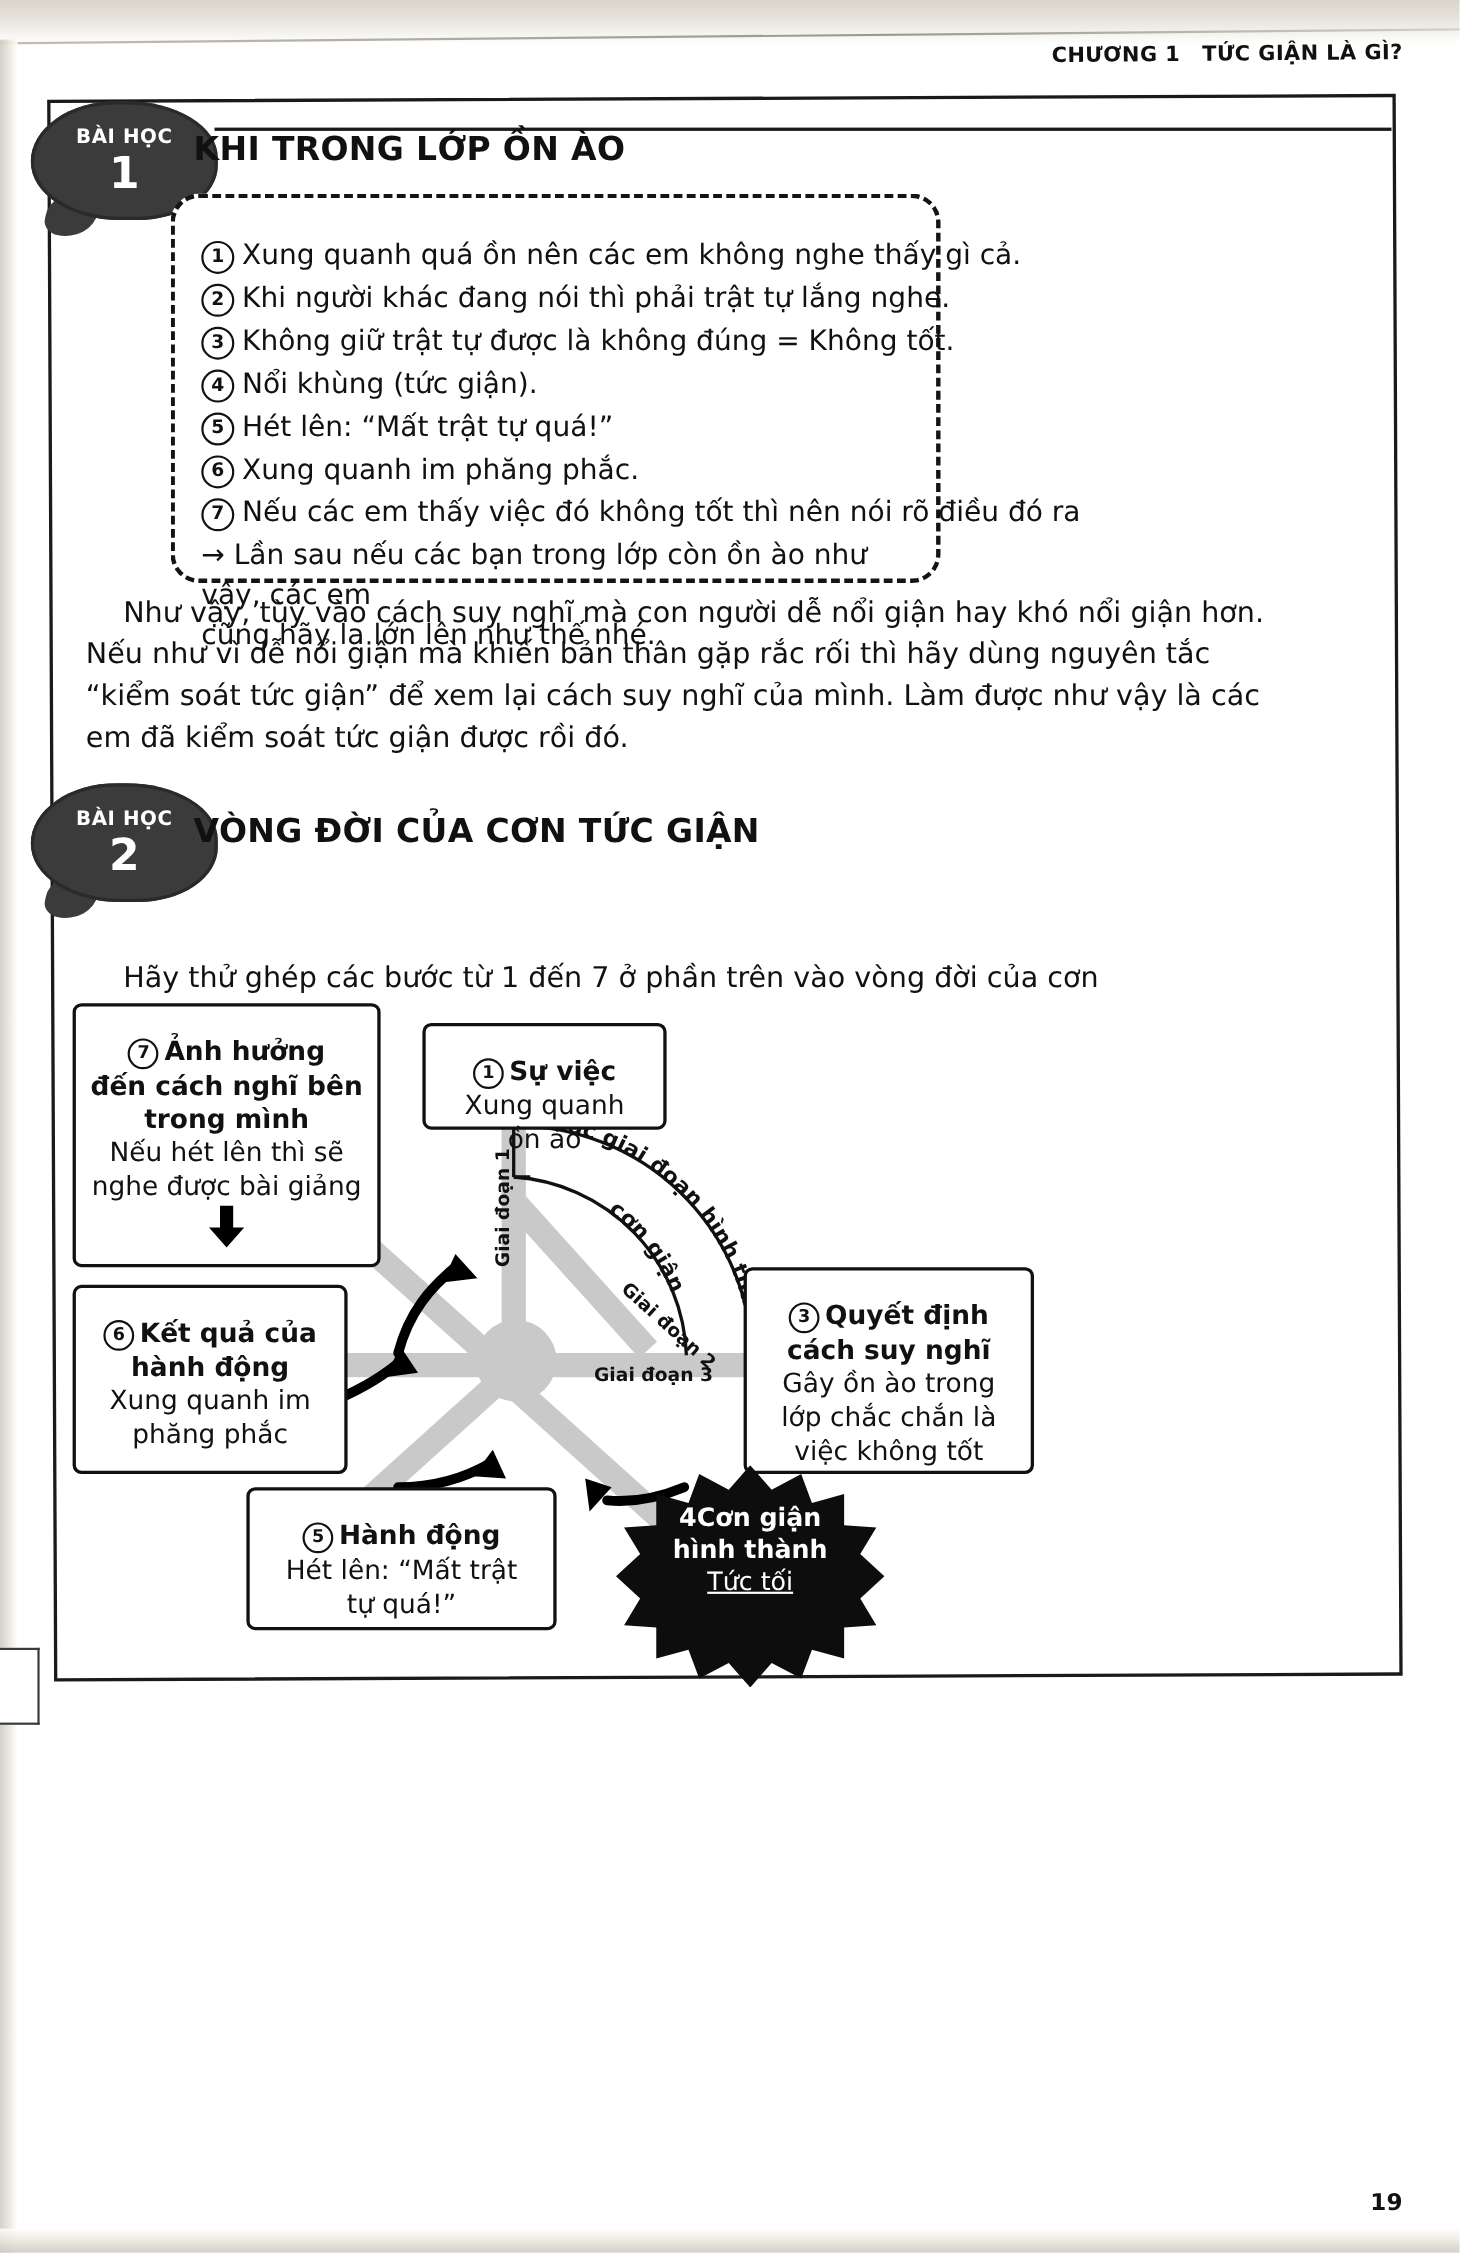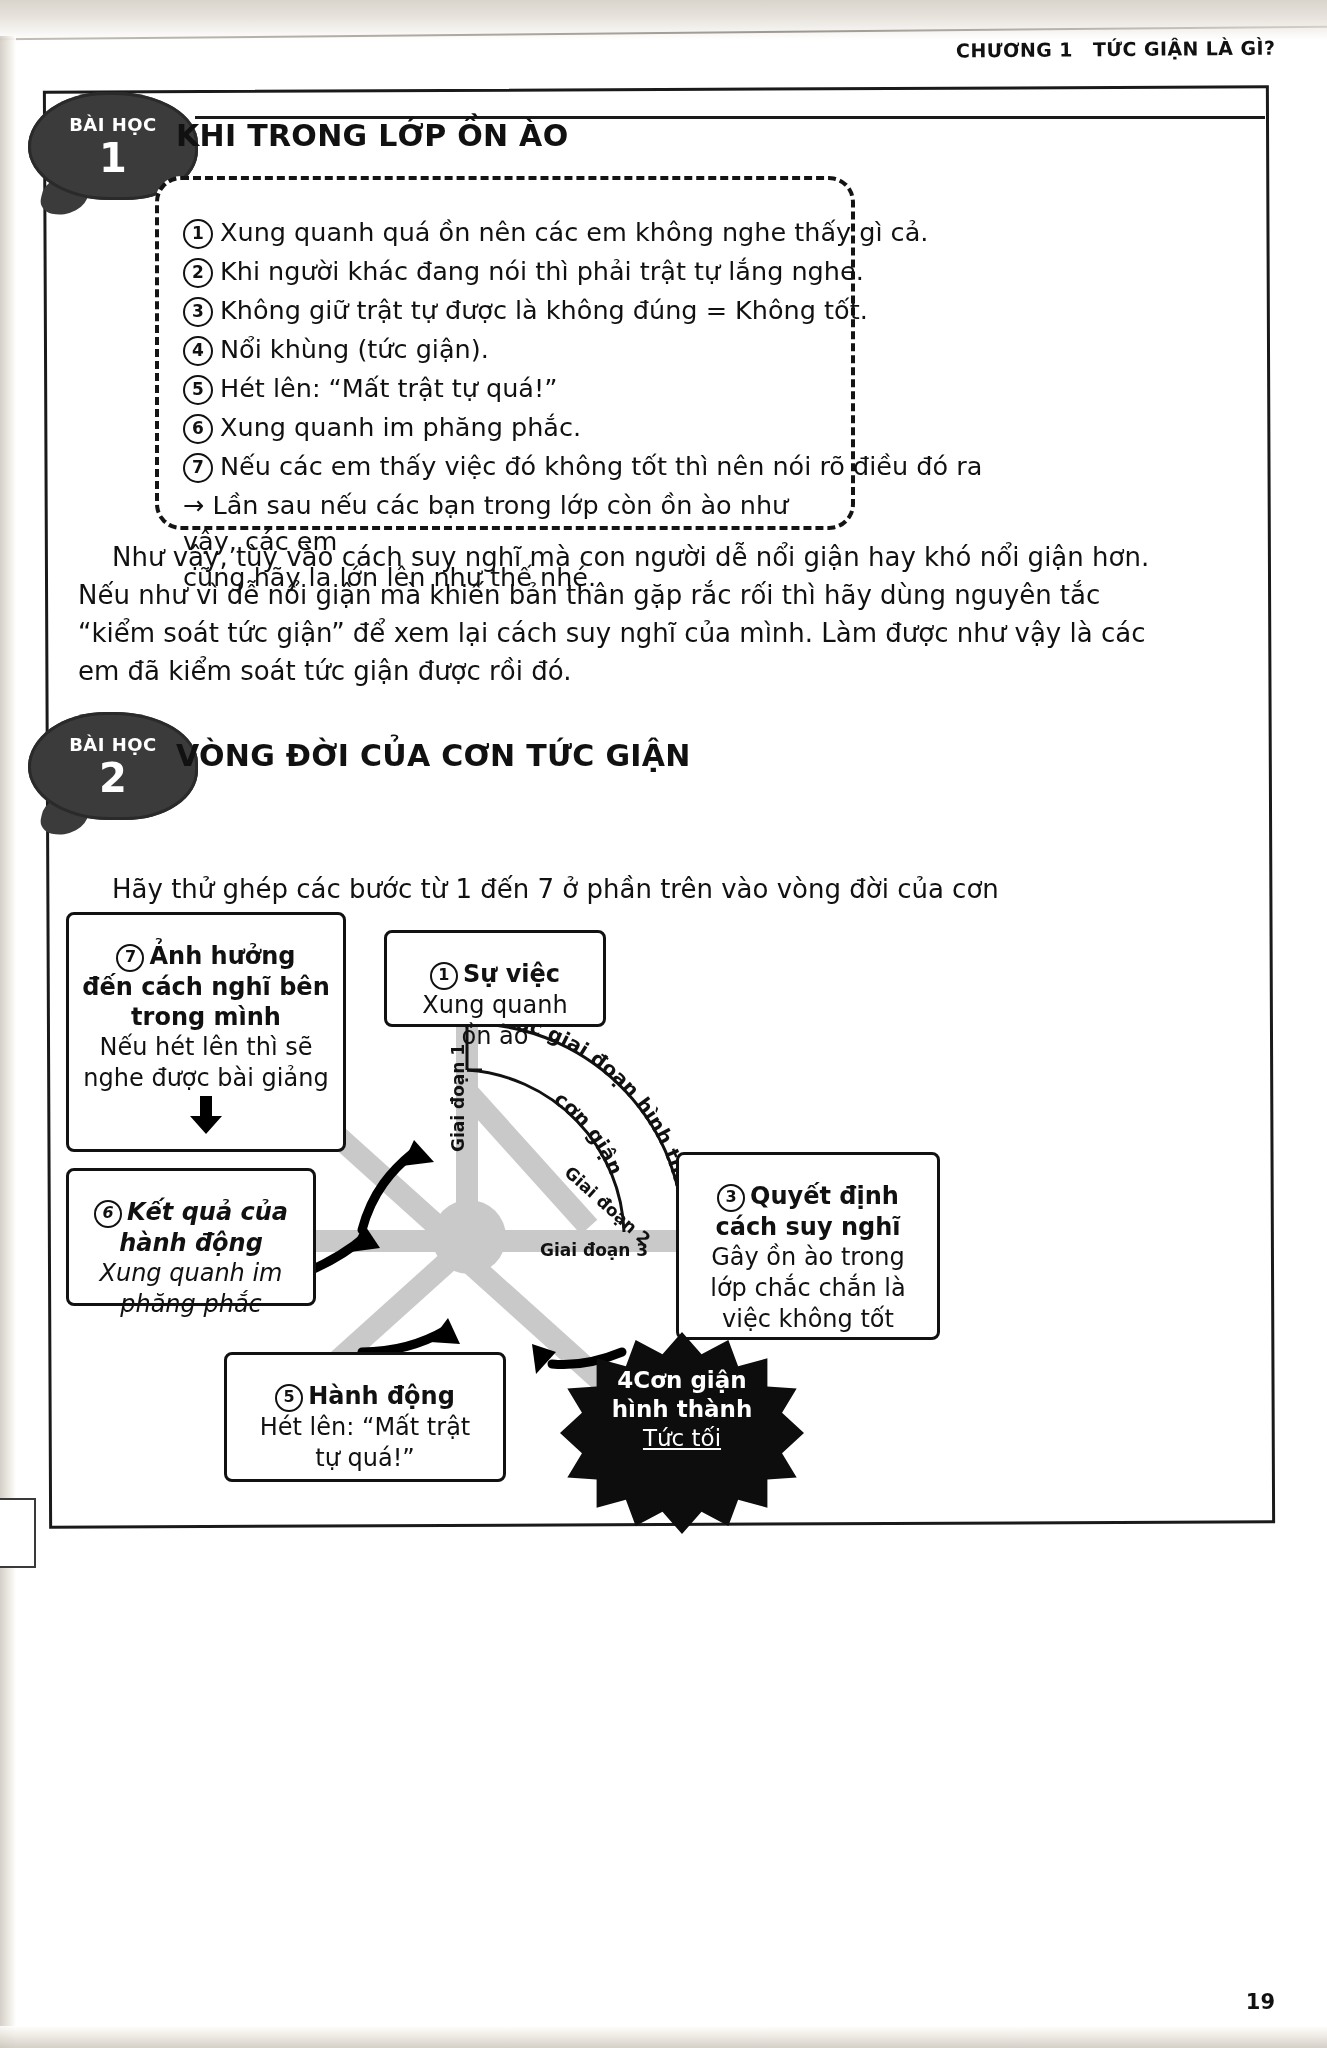--- a/index.html
+++ b/index.html
@@ -219,21 +219,21 @@
     <div class="bd">Tức tối</div>
   </div>
 
   <div class="star-spacer"></div>
   <div class="node" style="left:162px;top:452px;width:282px;height:130px;">
     <div class="hd"><span class="cnum2">5</span><span>Hành động</span></div>
     <div class="bd">Hét lên: “Mất trật</div>
     <div class="bd">tự quá!”</div>
   </div>
 
-  <div class="node" style="left:4px;top:268px;width:250px;height:138px;font-style:italic;">
+  <div class="node" style="left:4px;top:268px;width:250px;height:172px;">
     <div class="hd"><span class="cnum2">6</span><span>Kết quả của</span></div>
     <div class="hd">hành động</div>
     <div class="bd">Xung quanh im</div>
     <div class="bd">phăng phắc</div>
   </div>
 </div>
 
 <div class="pagenum">19</div>
 
 </body></html>

